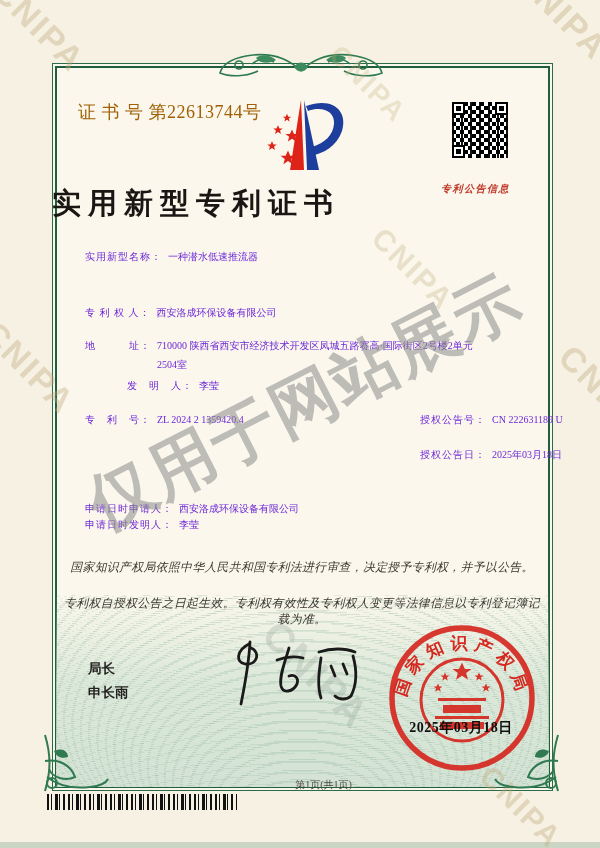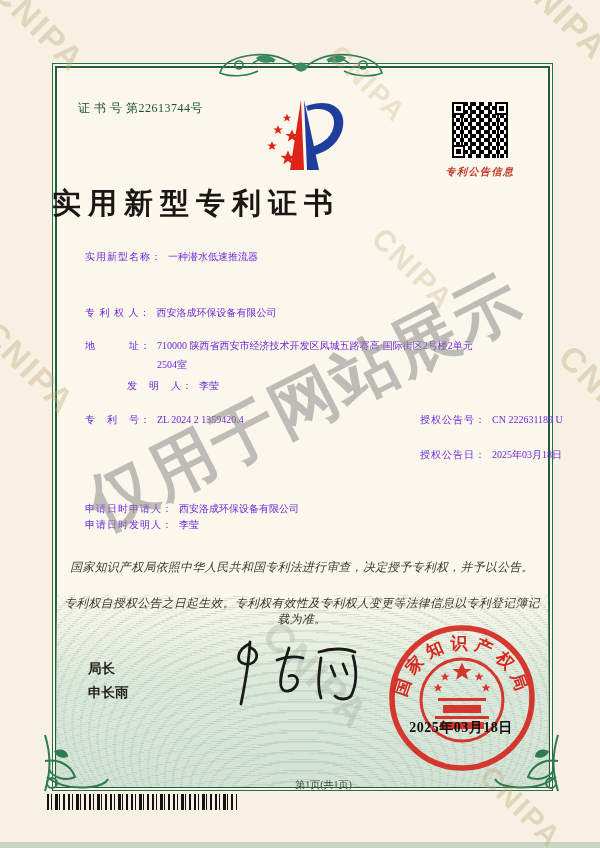--- a/index.html
+++ b/index.html
@@ -16,30 +16,30 @@
   .frame-inner{position:absolute;inset:2px;border:2.5px solid #1f5f3e;}
   
   .green-band{position:absolute;left:3px;right:3px;bottom:3px;height:192px;
     background:
       repeating-radial-gradient(120% 80% at 50% 135%, rgba(110,160,130,.22) 0 1px, transparent 1px 7px),
       repeating-radial-gradient(150% 95% at 50% -40%, rgba(110,160,130,.15) 0 1px, transparent 1px 9px),
       linear-gradient(to bottom, rgba(216,230,217,0) 0%, rgba(209,227,211,.75) 45%, #d3e2d4 100%);
   }
   .bottom-strip{position:absolute;left:0;right:0;bottom:0;height:6px;background:rgba(178,198,180,.65);}
   
-  .cert-no{left:78px;top:100px;font-size:12px;letter-spacing:.5px;color:#14532d;}
+  .cert-no{left:78px;top:100px;font-size:18px;letter-spacing:.5px;color:#a16207;}
   .qr{left:452px;top:102px;width:56px;height:56px;background:#fff;
       background-image:
         repeating-linear-gradient(90deg, rgba(0,0,0,.92) 0 2px, transparent 2px 9px),
         repeating-conic-gradient(#000 0% 25%, #fff 0% 50%);
       background-size:auto,8px 8px;outline:3px solid #fbf7ec;}
   .qr .f{position:absolute;width:13px;height:13px;border:2.5px solid #000;background:#fff;box-sizing:border-box;}
   .qr .f::after{content:"";position:absolute;inset:2px;background:#000;}
   .qr .tl{left:0;top:0}.qr .tr{right:0;top:0}.qr .bl{left:0;bottom:0}
-  .qr-caption{left:441px;top:165px;width:78px;text-align:center;font-size:10px;
+  .qr-caption{left:441px;top:182px;width:78px;text-align:left;font-size:10px;
               color:#c03a2b;letter-spacing:1.5px;font-weight:bold;font-style:italic;}
   .title{left:52px;top:184px;width:438px;text-align:left;font-size:29px;font-weight:900;
          letter-spacing:7px;color:#191613;}
   
   .row{position:absolute;left:85px;font-size:10px;line-height:19px;color:#6d28d9;}
   .row .lbl{letter-spacing:1px;}
   .row .val{margin-left:6px;}
   .val-block{display:inline-block;width:330px;vertical-align:top;margin-left:6px;}
   .col2{position:absolute;left:335px;top:0;white-space:nowrap;}
   .legal{left:62px;width:480px;text-align:center;font-size:11.8px;color:#3a372f;

